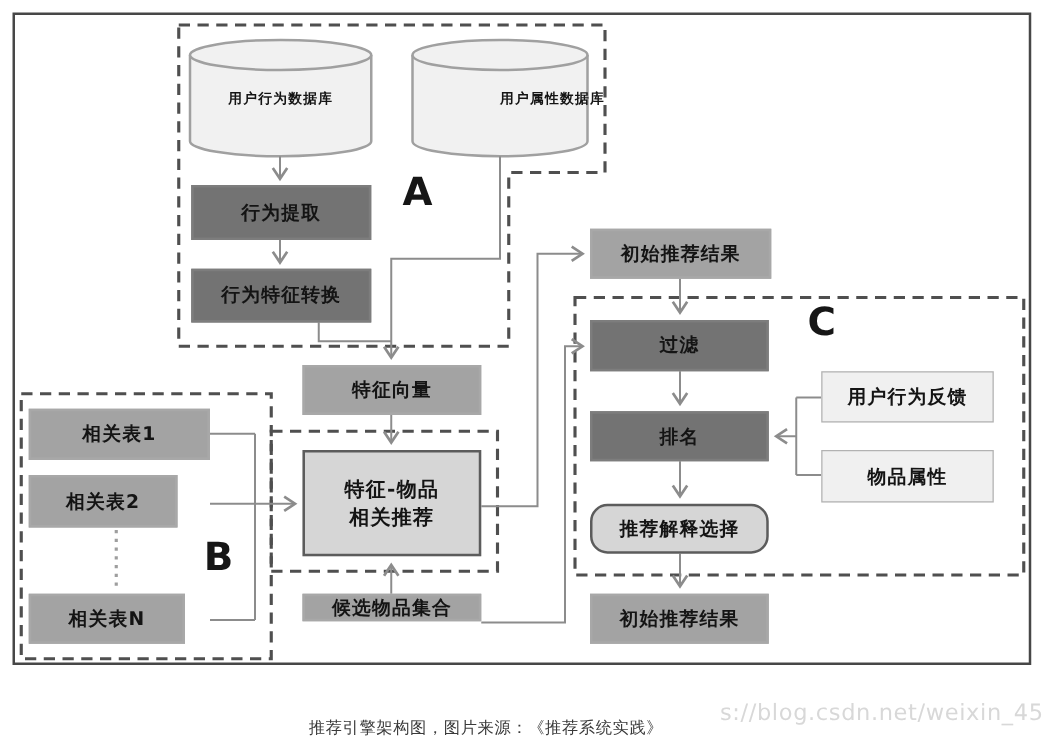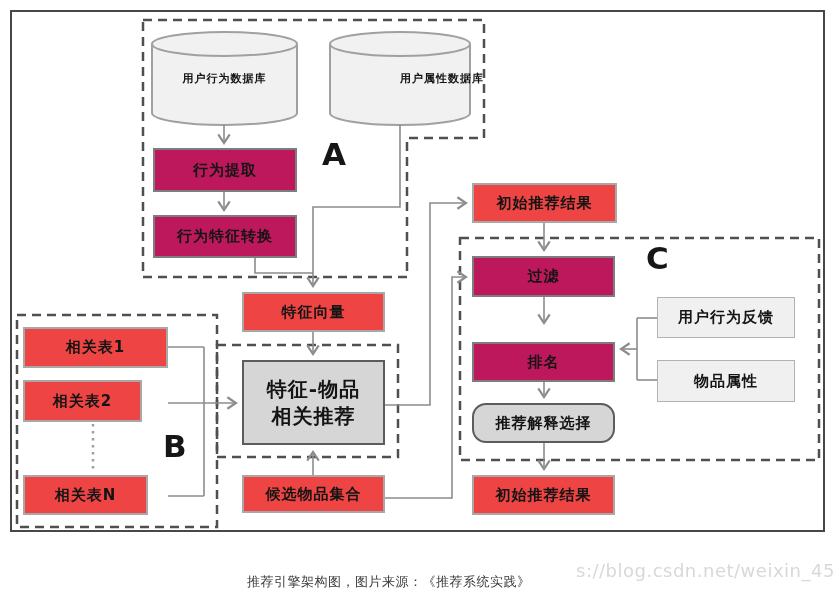--- a/index.html
+++ b/index.html
@@ -10,22 +10,22 @@
   .frame{
     position:absolute;left:10px;top:10px;width:815px;height:522px;
     border:2px solid #474747;background:#ffffff;box-sizing:border-box;
   }
   svg.overlay{position:absolute;left:0;top:0;width:836px;height:592px;}
   .node{
     position:absolute;display:flex;align-items:center;justify-content:center;
     box-sizing:border-box;font-weight:bold;font-size:15px;color:#141414;
     text-align:center;line-height:1.35;white-space:pre-line;letter-spacing:1px;
   }
-  .light{background:#ef4444;border:2px solid #a8a8a8;}
-  .dark{background:#be185d;border:2px solid #7d7d7d;}
+  .light{background:#a3a3a3;border:2px solid #a8a8a8;}
+  .dark{background:#737373;border:2px solid #7d7d7d;}
   .strong{background:#d6d6d6;border:2px solid #5c5c5c;}
   .soft{background:#f0f0f0;border:1px solid #b2b2b2;}
   .cyl-label{
     position:absolute;display:flex;align-items:center;justify-content:center;
     font-weight:bold;font-size:11px;color:#141414;letter-spacing:1px;
   }
   .section-label{
     position:absolute;font-weight:800;font-size:31px;color:#161616;
   }
   .caption{
@@ -90,31 +90,31 @@
 
     <path d="M93,424 L93,472" stroke="#9e9e9e" stroke-width="2.5" stroke-dasharray="2.5,4.5" fill="none"></path>
   </svg>
 
   <div class="cyl-label" style="left:152px;top:38px;width:145px;height:80px;">用户行为数据库</div>
   <div class="cyl-label" style="left:330px;top:38px;width:140px;height:80px;margin-left:42px;">用户属性数据库</div>
 
   <div class="node dark" style="left:153px;top:148px;width:144px;height:44px;">行为提取</div>
   <div class="node dark" style="left:153px;top:215px;width:144px;height:43px;">行为特征转换</div>
   <div class="node light" style="left:242px;top:292px;width:143px;height:40px;">特征向量</div>
-  <div class="node strong" style="left:242px;top:360px;width:143px;height:85px;font-size:20px;">特征-物品
+  <div class="node strong" style="left:242px;top:360px;width:143px;height:85px;font-size:16px;">特征-物品
 相关推荐</div>
-  <div class="node light" style="left:242px;top:475px;width:143px;height:38px;">候选物品集合</div>
+  <div class="node light" style="left:242px;top:475px;width:143px;height:22px;">候选物品集合</div>
 
   <div class="node light" style="left:23px;top:327px;width:145px;height:41px;">相关表1</div>
   <div class="node light" style="left:23px;top:380px;width:119px;height:42px;">相关表2</div>
   <div class="node light" style="left:23px;top:475px;width:125px;height:40px;">相关表N</div>
 
   <div class="node light" style="left:472px;top:183px;width:145px;height:40px;">初始推荐结果</div>
   <div class="node dark" style="left:472px;top:256px;width:143px;height:41px;">过滤</div>
-  <div class="node dark" style="left:472px;top:342px;width:143px;height:40px;">排名</div>
+  <div class="node dark" style="left:472px;top:329px;width:143px;height:40px;">排名</div>
   <div class="node strong" style="left:472px;top:403px;width:143px;height:40px;border-radius:14px;">推荐解释选择</div>
   <div class="node light" style="left:472px;top:475px;width:143px;height:40px;">初始推荐结果</div>
   <div class="node soft" style="left:657px;top:297px;width:138px;height:41px;">用户行为反馈</div>
   <div class="node soft" style="left:657px;top:360px;width:138px;height:42px;">物品属性</div>
 
   <div class="section-label" style="left:322px;top:136px;">A</div>
   <div class="section-label" style="left:163px;top:428px;">B</div>
   <div class="section-label" style="left:646px;top:240px;">C</div>
 
   <div class="watermark">s://blog.csdn.net/weixin_45671758</div>

